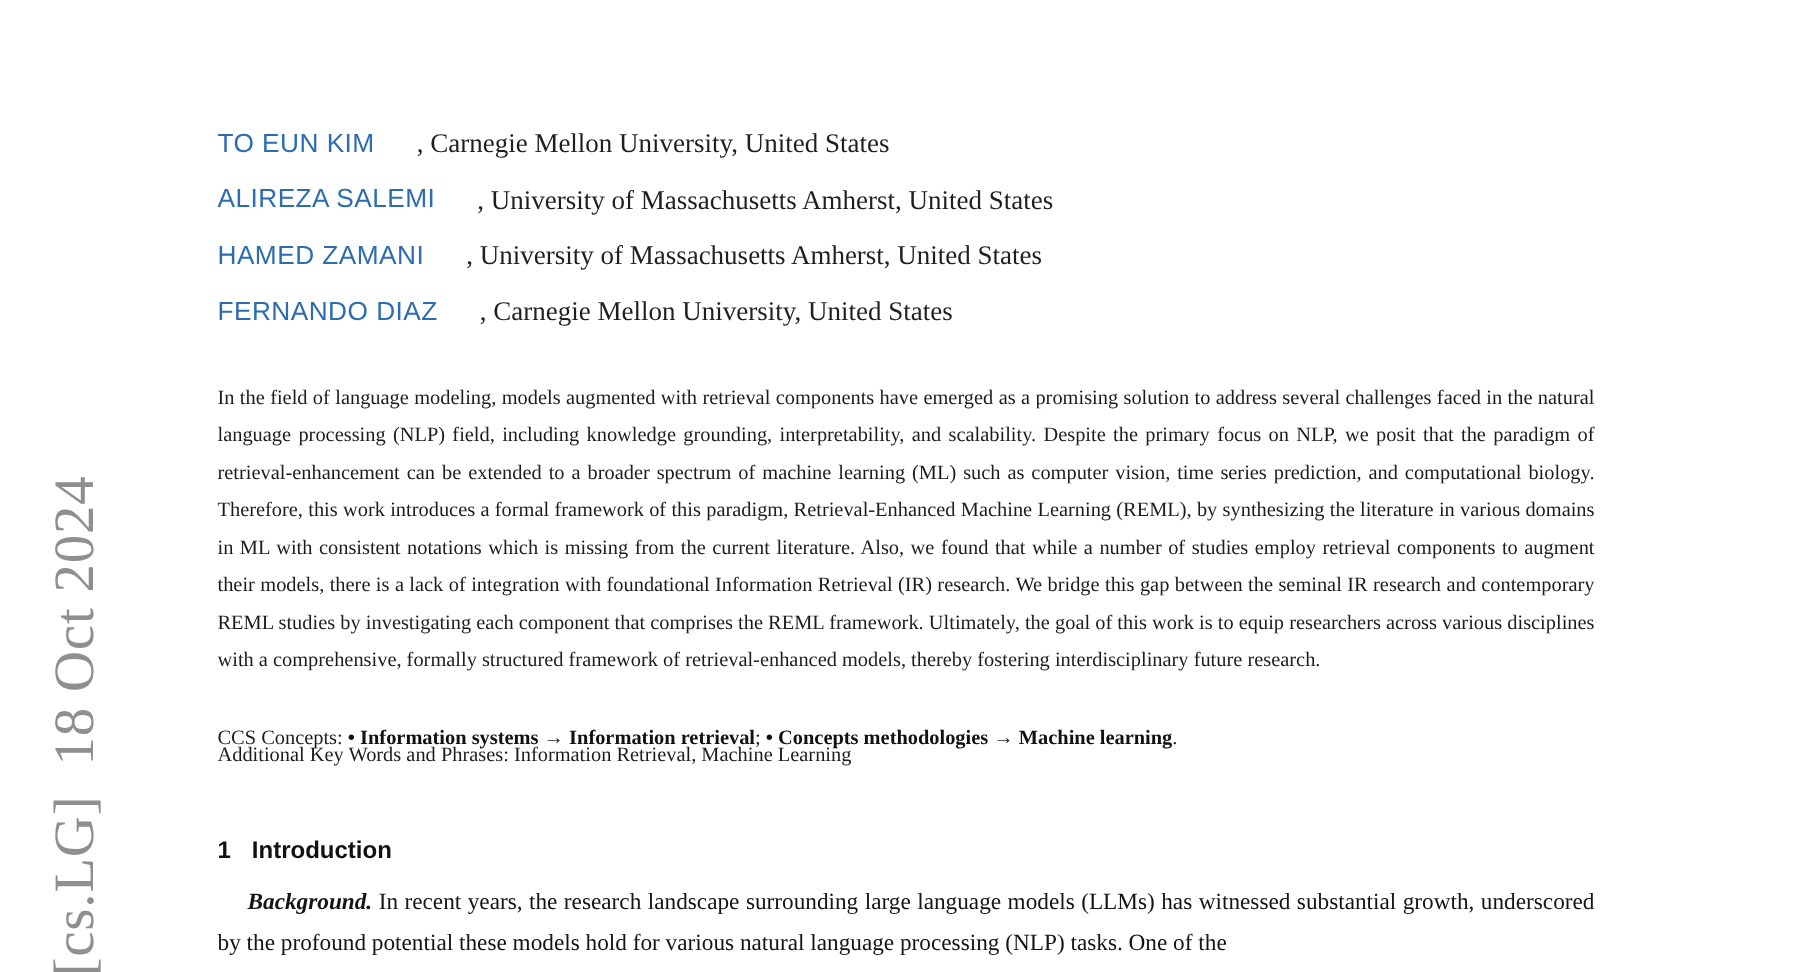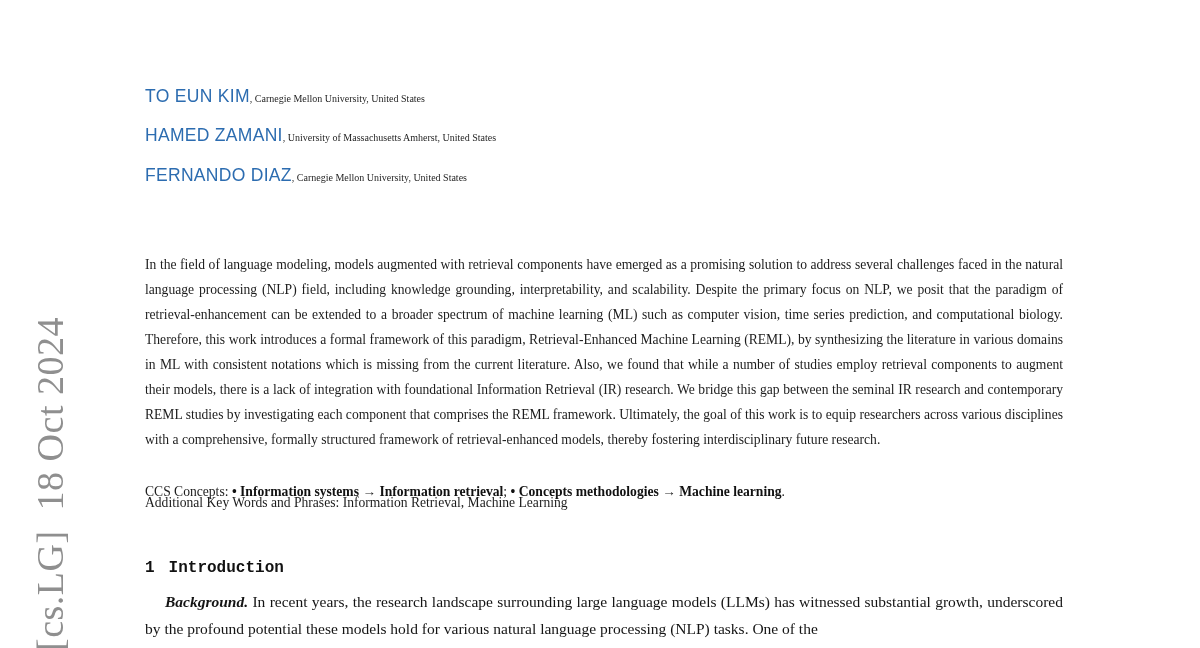--- a/index.html
+++ b/index.html
@@ -39,21 +39,21 @@
     font-family:"Liberation Sans", sans-serif;
     font-size:17.5px;
     color:#2c6cb0;
     letter-spacing:0.3px;
   }
   .author-mark {
     font-family:"Liberation Sans", sans-serif;
     font-size:11px; color:#2c6cb0;
     vertical-align:super;
   }
-  .author-affil { font-size:10px; color:#1f1f1f; }
+  .author-affil { font-size:18px; color:#1f1f1f;padding-left:28px; }
 
   .abstract {
     position:absolute; left:145px; top:252px; width:918px;
     font-size:13.6px; line-height:25px;
     text-align:justify;
     color:#1c1c1c;
   }
 
   .ccs {
     position:absolute; left:145px; top:481px; width:918px;
@@ -61,21 +61,21 @@
   }
   .ccs b { font-weight:bold; color:#111; }
 
   .keywords {
     position:absolute; left:145px; top:492px; width:918px;
     font-size:13.6px; line-height:22px; color:#1c1c1c;
   }
 
   .section-heading {
     position:absolute; left:145px; top:559px;
-    font-family:Liberation Mono, monospace;
+    font-family:Liberation Sans, sans-serif;
     font-size:16px; font-weight:bold; color:#111;
   }
   .section-number { margin-right:14px; }
 
   .intro {
     position:absolute; left:145px; top:588px; width:918px;
     font-size:15.5px; line-height:27px;
     text-align:justify;
     text-indent:20px;
     color:#141414;
@@ -88,20 +88,23 @@
 <div class="page">
 
   <div class="watermark">[cs.LG]&nbsp;&nbsp;18 Oct 2024</div>
 
 
   <div class="authors">
     <div class="author-row">
       <span class="author-name">TO EUN KIM</span><span class="author-mark"></span><span class="author-affil">, Carnegie Mellon University, United States</span>
     </div>
     <div class="author-row">
+      <span class="author-name">ALIREZA SALEMI</span><span class="author-mark"></span><span class="author-affil">, University of Massachusetts Amherst, United States</span>
+    </div>
+    <div class="author-row">
       <span class="author-name">HAMED ZAMANI</span><span class="author-mark"></span><span class="author-affil">, University of Massachusetts Amherst, United States</span>
     </div>
     <div class="author-row">
       <span class="author-name">FERNANDO DIAZ</span><span class="author-mark"></span><span class="author-affil">, Carnegie Mellon University, United States</span>
     </div>
   </div>
 
   <p class="abstract">In the field of language modeling, models augmented with retrieval components have emerged as a promising solution to address several challenges faced in the natural language processing (NLP) field, including knowledge grounding, interpretability, and scalability. Despite the primary focus on NLP, we posit that the paradigm of retrieval-enhancement can be extended to a broader spectrum of machine learning (ML) such as computer vision, time series prediction, and computational biology. Therefore, this work introduces a formal framework of this paradigm, Retrieval-Enhanced Machine Learning (REML), by synthesizing the literature in various domains in ML with consistent notations which is missing from the current literature. Also, we found that while a number of studies employ retrieval components to augment their models, there is a lack of integration with foundational Information Retrieval (IR) research. We bridge this gap between the seminal IR research and contemporary REML studies by investigating each component that comprises the REML framework. Ultimately, the goal of this work is to equip researchers across various disciplines with a comprehensive, formally structured framework of retrieval-enhanced models, thereby fostering interdisciplinary future research.</p>
 
   <p class="ccs"><span>CCS Concepts:</span> <b>•</b> <b>Information systems</b> <span>→</span> <b>Information retrieval</b><span>;</span> <b>•</b> <b>Concepts methodologies</b> <span>→</span> <b>Machine learning</b><span>.</span></p>

